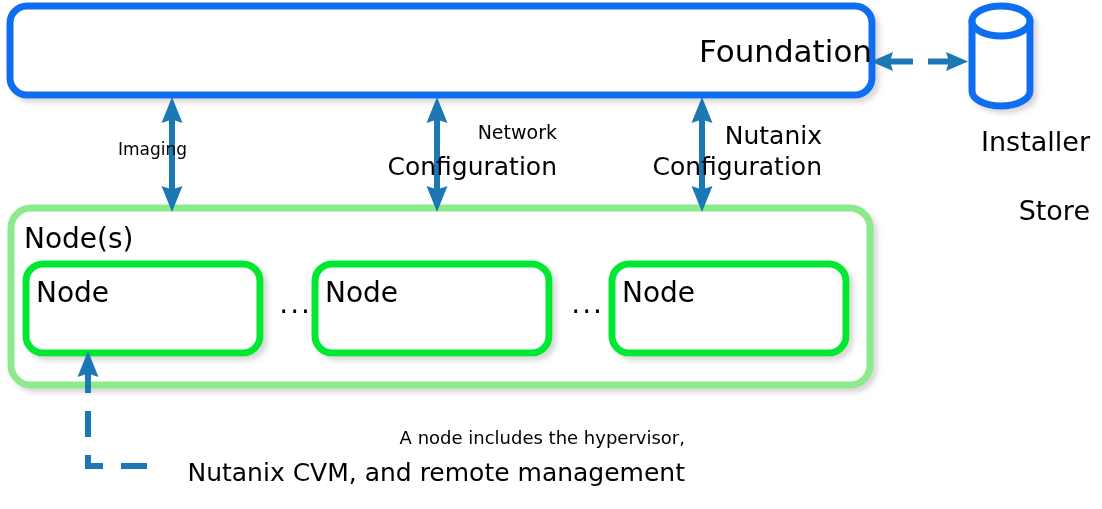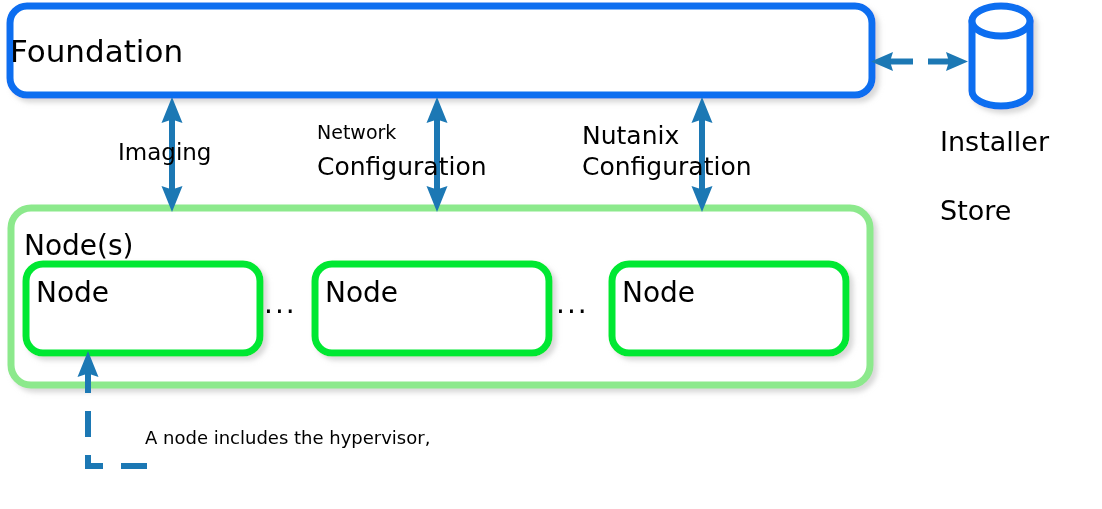--- a/index.html
+++ b/index.html
@@ -27,21 +27,21 @@
     overflow: visible;
   }
   .txt {
     position: absolute;
     color: #000000;
     font-family: "DejaVu Sans", sans-serif;
     font-weight: 400;
     white-space: pre;
     line-height: 1.18;
   }
-  .center-txt { text-align: left; }
+  .center-txt { text-align: right; }
 </style>
 </head>
 <body>
 
 <div id="canvas">
 
   <svg class="layer" viewBox="0 0 1102 509">
     <defs>
       <filter id="softshadow" x="-20%" y="-20%" width="160%" height="160%">
         <feDropShadow dx="4" dy="4" stdDeviation="2.4" flood-color="#b9b9b9" flood-opacity="0.55"></feDropShadow>
@@ -105,32 +105,33 @@
       <path d="M147 466 L88 466 L88 372" stroke="#1c78b4" stroke-width="6" fill="none" stroke-dasharray="26 18" stroke-linecap="butt"></path>
       <path d="M88 351 L98.5 377 L88 373.5 L77.5 377 Z" fill="#1c78b4"></path>
     </g>
   </svg>
 
   <div class="txt center-txt" style="left:10px; top:33px; width:862px; font-size:31px;">Foundation</div>
 
   <div class="txt center-txt" style="left:940px; top:126px; width:150px; font-size:27px;">Installer</div>
   <div class="txt center-txt" style="left:940px; top:159px; width:150px; font-size:27px;margin-top:36px;">Store</div>
 
-  <div class="txt" style="left:118px; top:139px; font-size:23px; text-align:right; width:50px;">Imaging</div>
+  <div class="txt" style="left:118px; top:139px; font-size:17px; text-align:right; width:50px;">Imaging</div>
 
   <div class="txt center-txt" style="left:317px; top:121px; width:240px; font-size:19px;">Network</div>
   <div class="txt center-txt" style="left:317px; top:152px; width:240px; font-size:25px;">Configuration</div>
 
   <div class="txt center-txt" style="left:582px; top:121px; width:240px; font-size:25px;">Nutanix</div>
   <div class="txt center-txt" style="left:582px; top:152px; width:240px; font-size:25px;">Configuration</div>
 
-  <div class="txt" style="left:24px; top:222px; font-size:28px;margin-top:7px;">Node(s)</div>
+  <div class="txt" style="left:24px; top:222px; font-size:28px;">Node(s)</div>
 
   <div class="txt" style="left:36px; top:276px; font-size:28px;">Node</div>
   <div class="txt" style="left:325px; top:276px; font-size:28px;">Node</div>
   <div class="txt" style="left:622px; top:276px; font-size:28px;">Node</div>
 
   <div class="txt center-txt" style="left:264px; top:287px; width:48px; font-size:28px; letter-spacing:2px;">...</div>
   <div class="txt center-txt" style="left:556px; top:287px; width:48px; font-size:28px; letter-spacing:2px;">...</div>
 
   <div class="txt center-txt" style="left:145px; top:427px; width:540px; font-size:18px;">A node includes the hypervisor,</div>
+  <div class="txt center-txt" style="left:145px; top:458px; width:540px; font-size:25px;">Nutanix CVM, and remote management</div>
 
 </div>
 
 </body></html>

